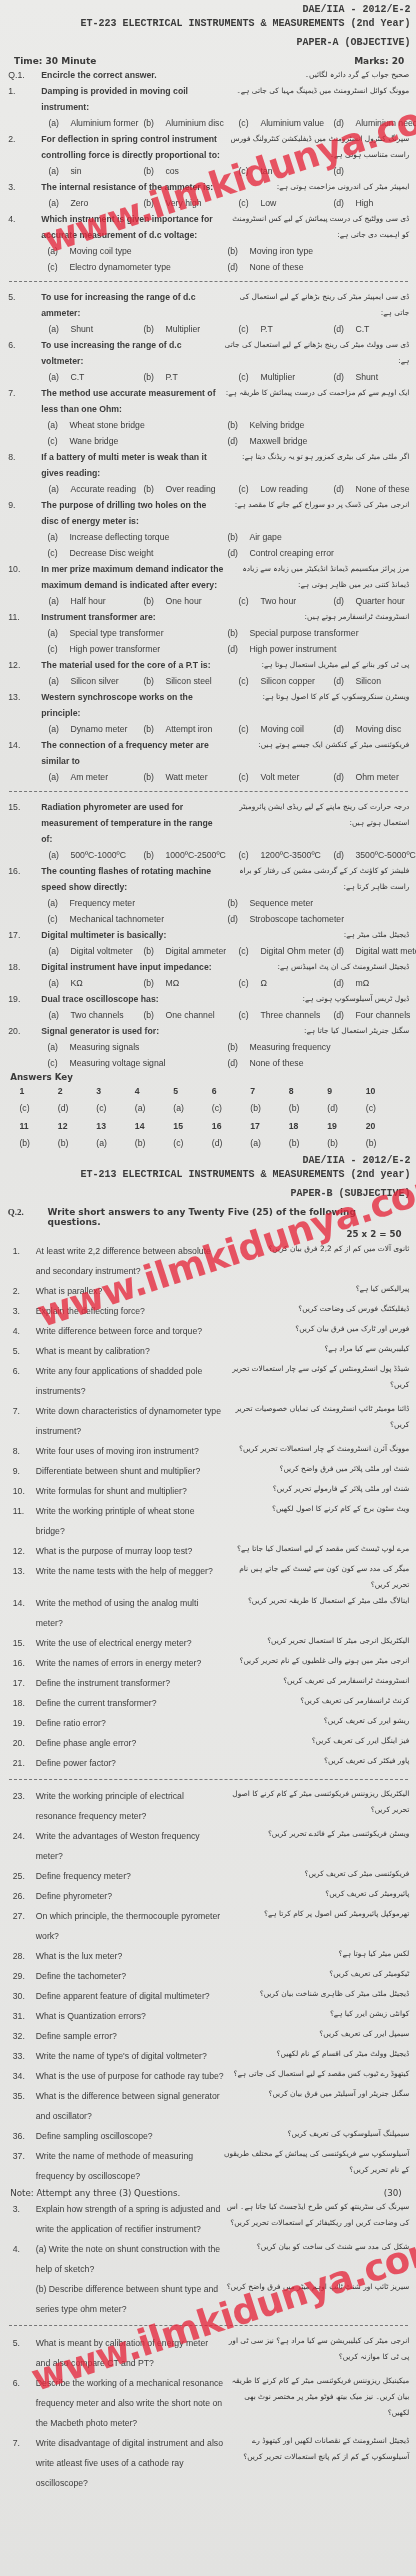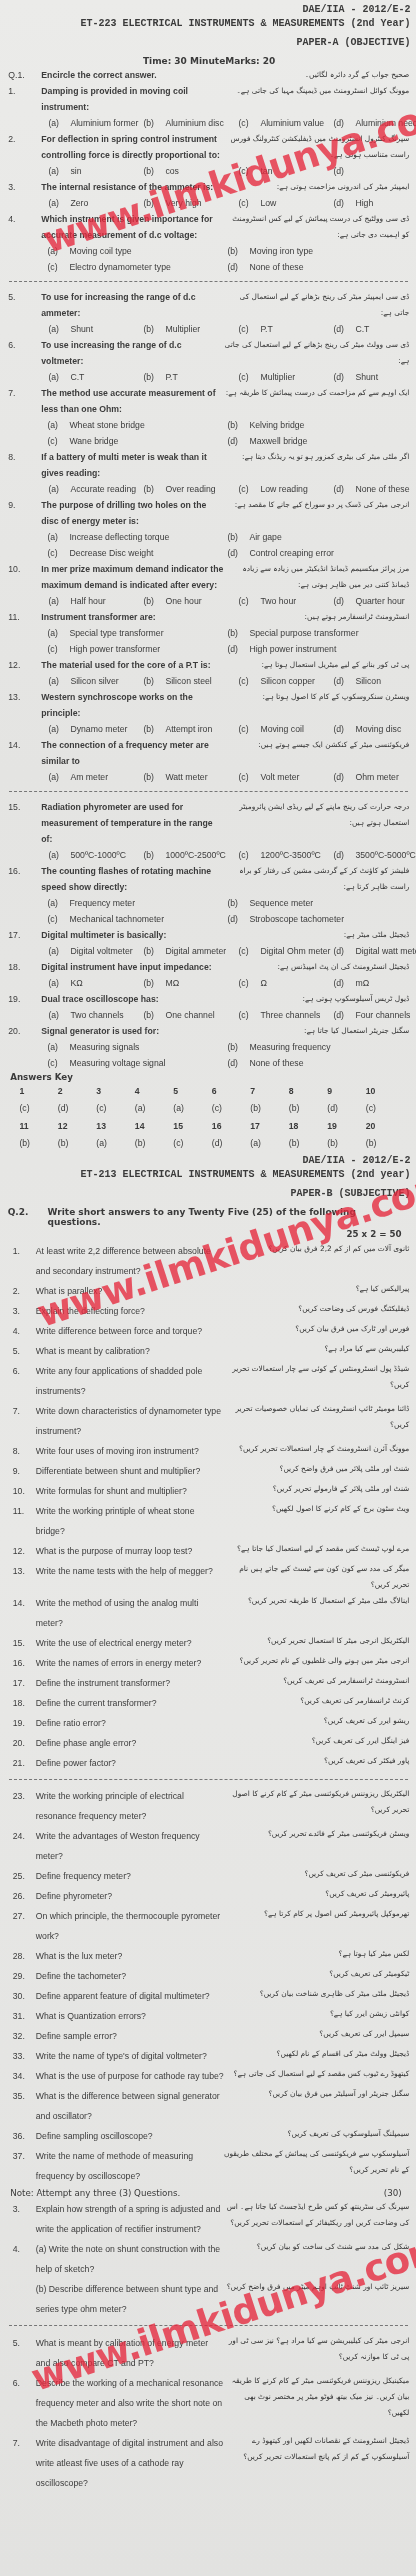--- a/index.html
+++ b/index.html
@@ -22,21 +22,21 @@
   .heading {
     text-align: right;
     font-weight: bold;
     color: #3b3b3b;
     font-family: Liberation Mono, monospace;
   }
   .h1 { font-size: 10px; padding-top: 3.8px; }
   .h2 { font-size: 10px; margin-top: 3.2px; }
   .h3 { font-size: 10px; margin-top: 8px; }
   .meta-row {
-    display: flex; justify-content: center;
+    display: flex; justify-content: space-between;
     font-weight: bold; font-size: 9px; margin: 7.7px 6.4px 1.3px 7.7px;
   }
   .qrow {
     display: flex;
     font-family: "Liberation Sans", sans-serif;
     font-size: 8.7px;
     line-height: 16px;
     color: #3c3c3c;
   }
   .qnum { width: 33px; padding-left: 1.9px; flex: none; }
@@ -85,21 +85,21 @@
     font-family: "Liberation Sans", sans-serif;
     font-size: 8.7px;
     line-height: 17.3px;
   }
   .ak-num { font-weight: bold; text-align: left; }
   .ak-ans { text-align: left; }
   .q2-head {
     font-weight: bold; font-size: 9px; color: #3a3a3a;
     display: flex; margin: 7.7px 0 0 1.3px;
   }
-  .q2-head .n { width: 40px; }
+  .q2-head .n { width: 40px; font-family: Liberation Serif, serif; }
   .marks-line {
     text-align: right; font-weight: bold; font-size: 8.7px; margin: 2.6px 9px 1.3px 0;
   }
   .srow {
     display: flex;
     font-family: "Liberation Sans", sans-serif;
     font-size: 8.7px;
     line-height: 20px;
     color: #3c3c3c;
   }

